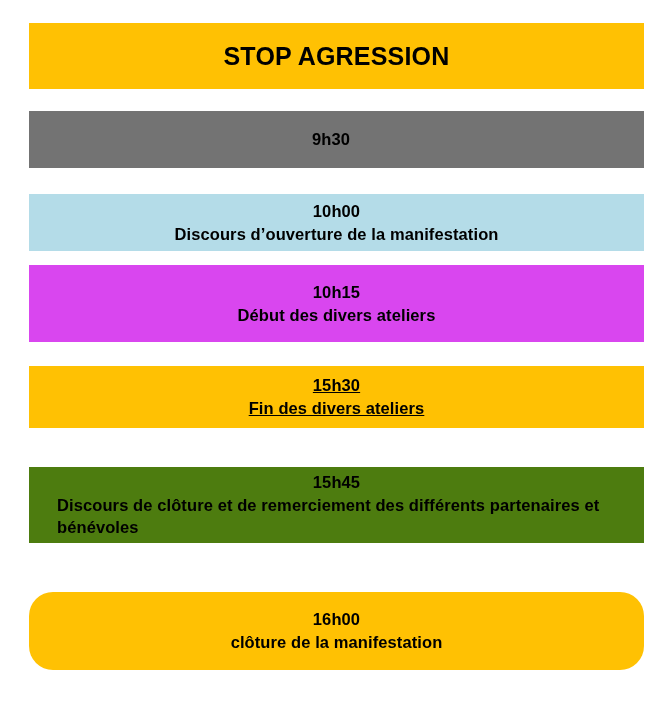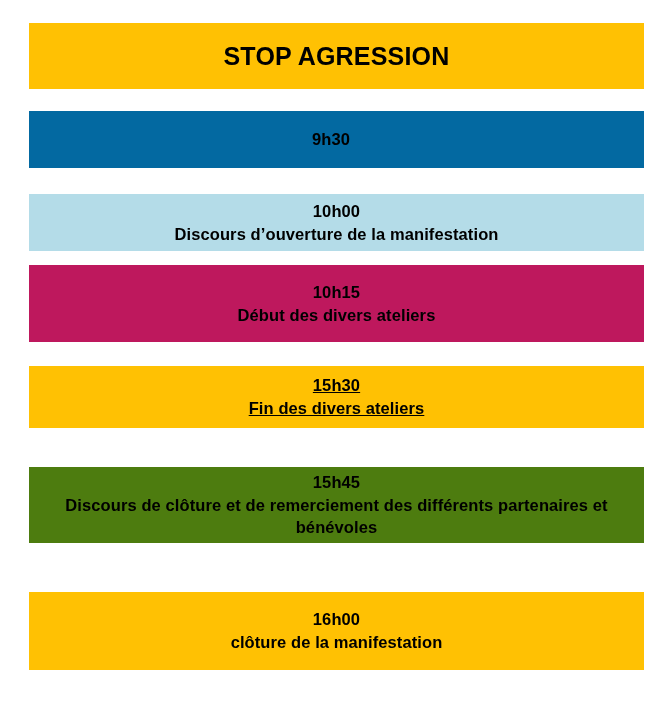--- a/index.html
+++ b/index.html
@@ -19,21 +19,21 @@
   .band {
     position: absolute;
     left: 29px;
     width: 615px;
     box-sizing: border-box;
     padding: 0 28px;
     display: flex;
     flex-direction: column;
     justify-content: center;
     align-items: center;
-    text-align: center;
+    text-align: left;
     font-weight: bold;
   }
   .band .time,
   .band .desc {
     font-size: 16.5px;
     line-height: 1.38;
     letter-spacing: 0.1px;
   }
   .header-band {
     top: 23px;
@@ -49,41 +49,41 @@
   .header-band sup {
     font-size: 0.58em;
     vertical-align: super;
     line-height: 0;
   }
   .band-1 { top: 111px; height: 57px; }
   .band-2 { top: 194px; height: 57px; }
   .band-3 { top: 265px; height: 77px; }
   .band-4 { top: 366px; height: 62px; text-decoration: underline; }
   .band-5 { top: 467px; height: 76px; }
-  .band-6 { top: 592px; height: 78px; }
+  .band-6 { top: 592px; height: 78px; border-radius: 24px; }
 </style>
 </head>
 <body>
 
 <div class="page">
 
   <header class="band header-band" style="background: rgb(255, 193, 3);">
     <div class="title-line1">STOP AGRESSION</div>
   </header>
 
-  <section class="band band-1" style="background: #0369a1; padding-left: 17px;">
+  <section class="band band-1" style="background: #737373; padding-left: 17px;">
     <div class="time">9h30</div>
   </section>
 
   <section class="band band-2" style="background: rgb(180, 220, 232);">
     <div class="time">10h00</div>
     <div class="desc">Discours d’ouverture de la manifestation</div>
   </section>
 
-  <section class="band band-3" style="background: #be185d;">
+  <section class="band band-3" style="background: #d946ef;">
     <div class="time">10h15</div>
     <div class="desc">Début des divers ateliers</div>
   </section>
 
   <section class="band band-4" style="background: rgb(255, 193, 3);">
     <div class="time">15h30</div>
     <div class="desc">Fin des divers ateliers</div>
   </section>
 
   <section class="band band-5" style="background: #4d7c0f;">

